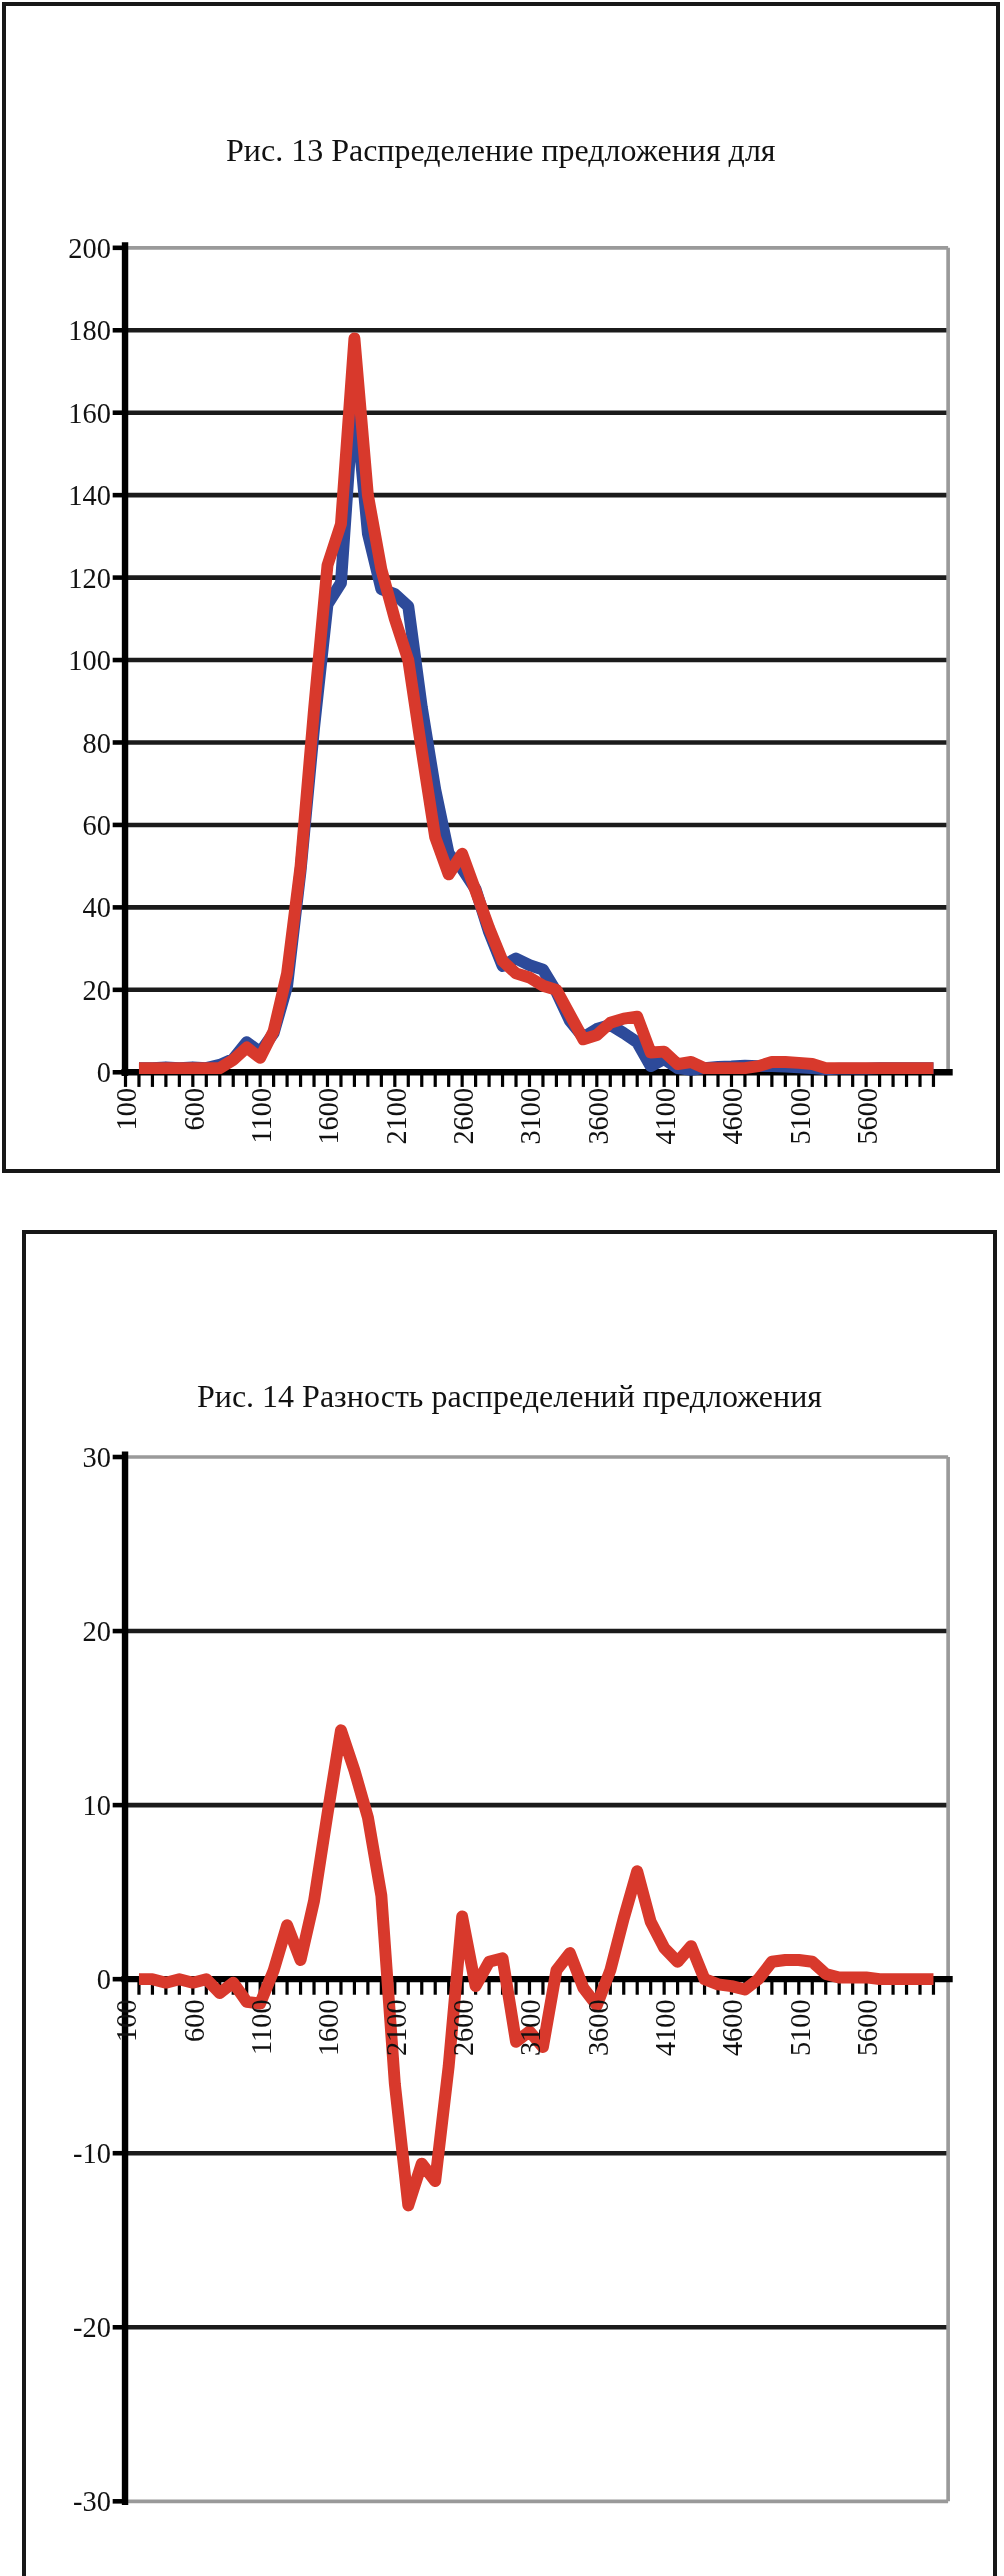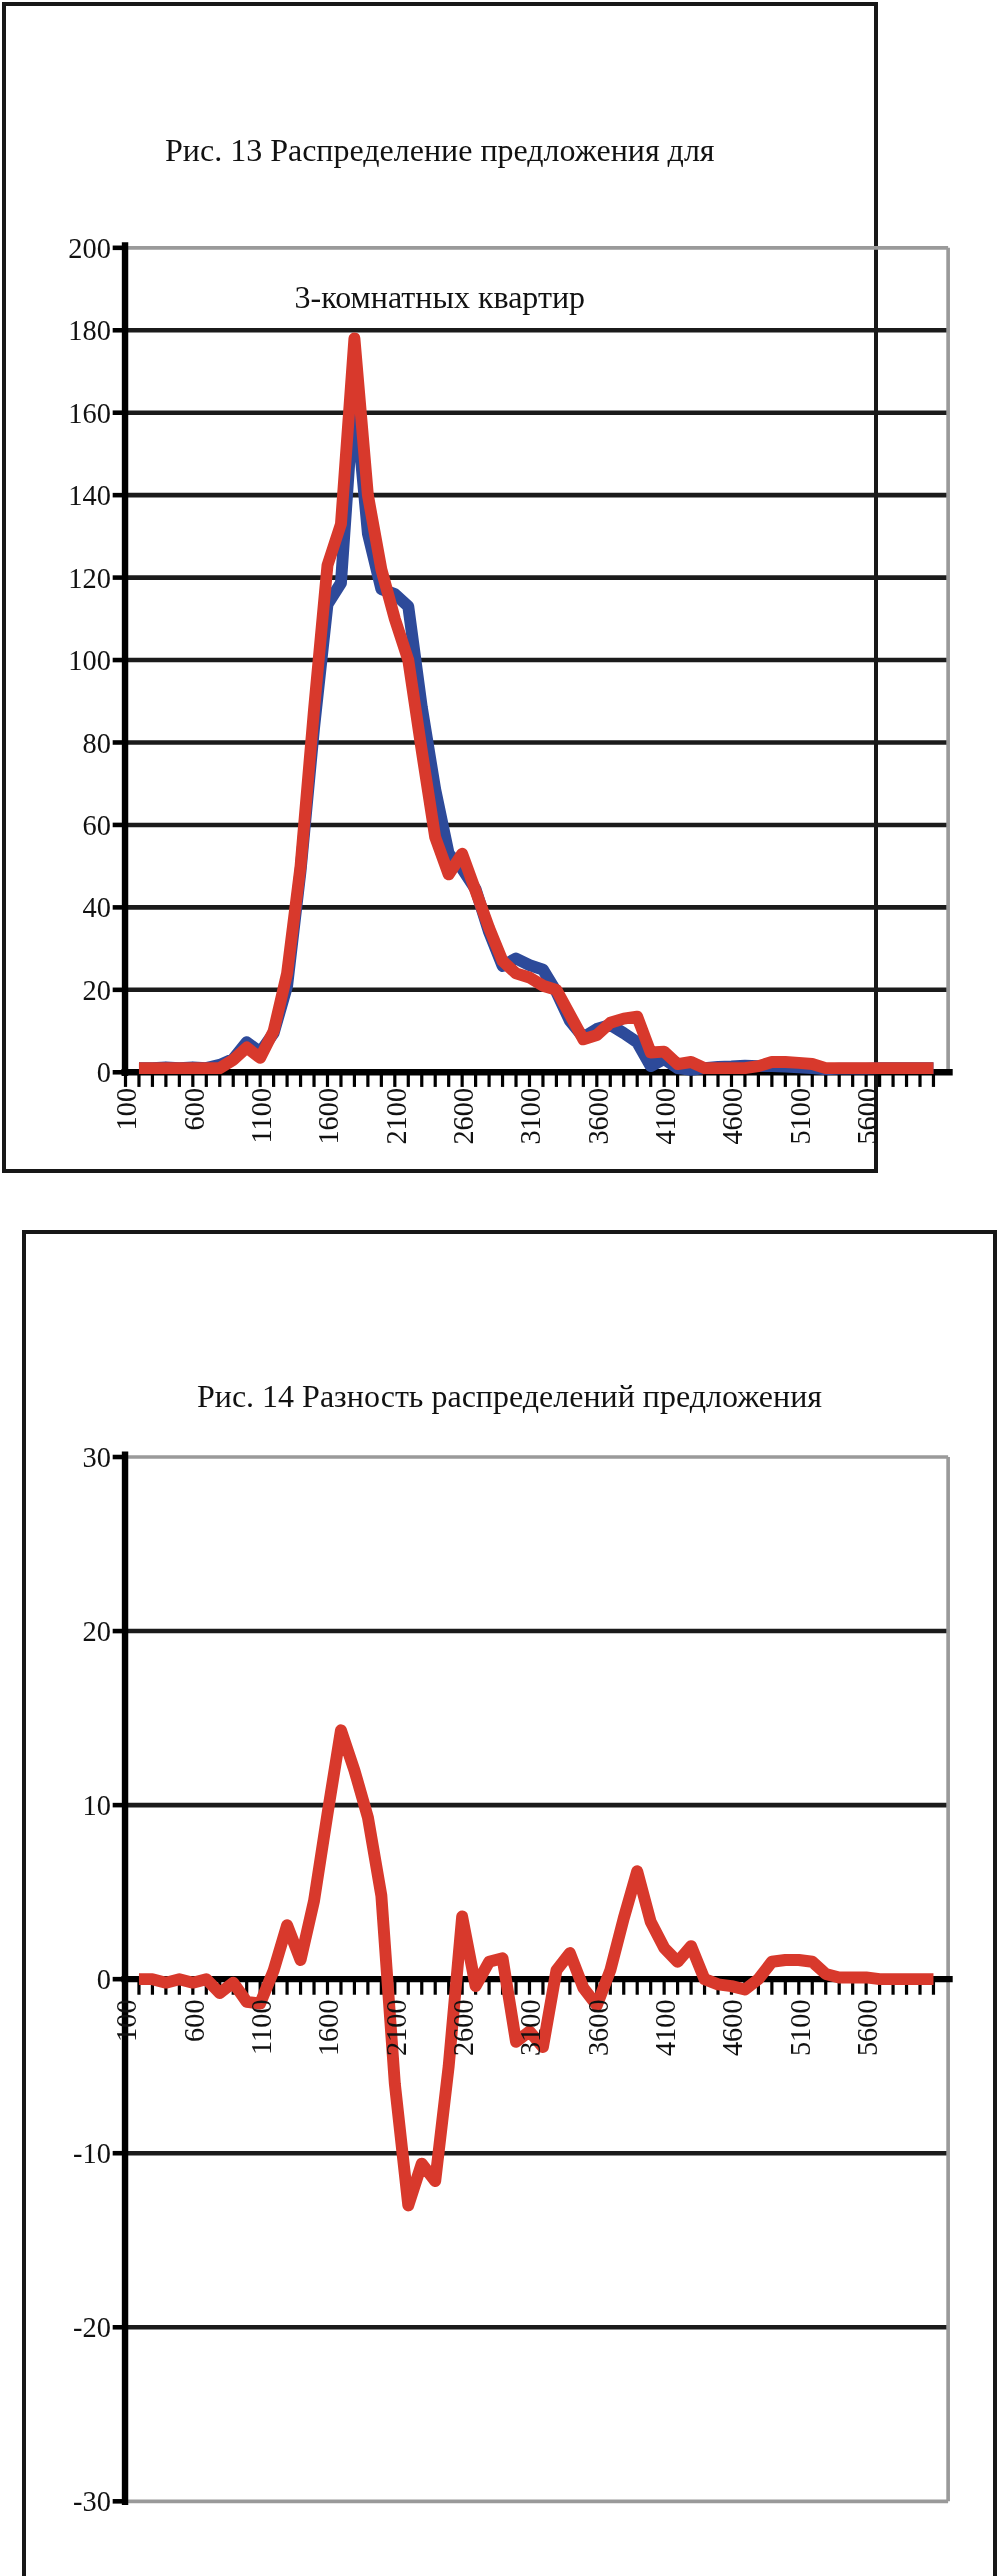--- a/index.html
+++ b/index.html
@@ -4,38 +4,37 @@
 <style>
   html,body{margin:0;padding:0;}
   body{
     width:1004px;height:2576px;position:relative;background:#ffffff;
     font-family:"Liberation Serif", serif;
   }
   .panel{
     position:absolute;box-sizing:border-box;
     border:4.6px solid #171717;background:#ffffff;
   }
-  #panel1{left:1.8px;top:1.8px;width:876px;height:1171px;}
+  #panel1{left:1.8px;top:1.8px;width:998px;height:1171px;}
   #panel2{left:22px;top:1230px;width:975px;height:1492px;}
   .chart-title{
     position:absolute;left:0;right:0;text-align:center;
     font-size:32px;color:#111111;line-height:49px;white-space:pre;
   }
   #title1{top:22px;}
   #title2{top:40px;}
   #canvas{position:absolute;left:0;top:0;pointer-events:none;}
   svg text{font-family:"Liberation Serif", serif;fill:#111111;}
 </style>
 </head>
 <body>
 
 <div class="panel" id="panel1">
   <div class="chart-title" id="title1">
     <div>Рис. 13 Распределение предложения для</div>
-    <div>3-комнатных квартир</div>
   </div>
 </div>
 
 <div class="panel" id="panel2">
   <div class="chart-title" id="title2">
     <div>Рис. 14 Разность распределений предложения</div>
   </div>
 </div>
 
 <svg id="canvas" width="1004" height="2576" viewBox="0 0 1096 2811">

